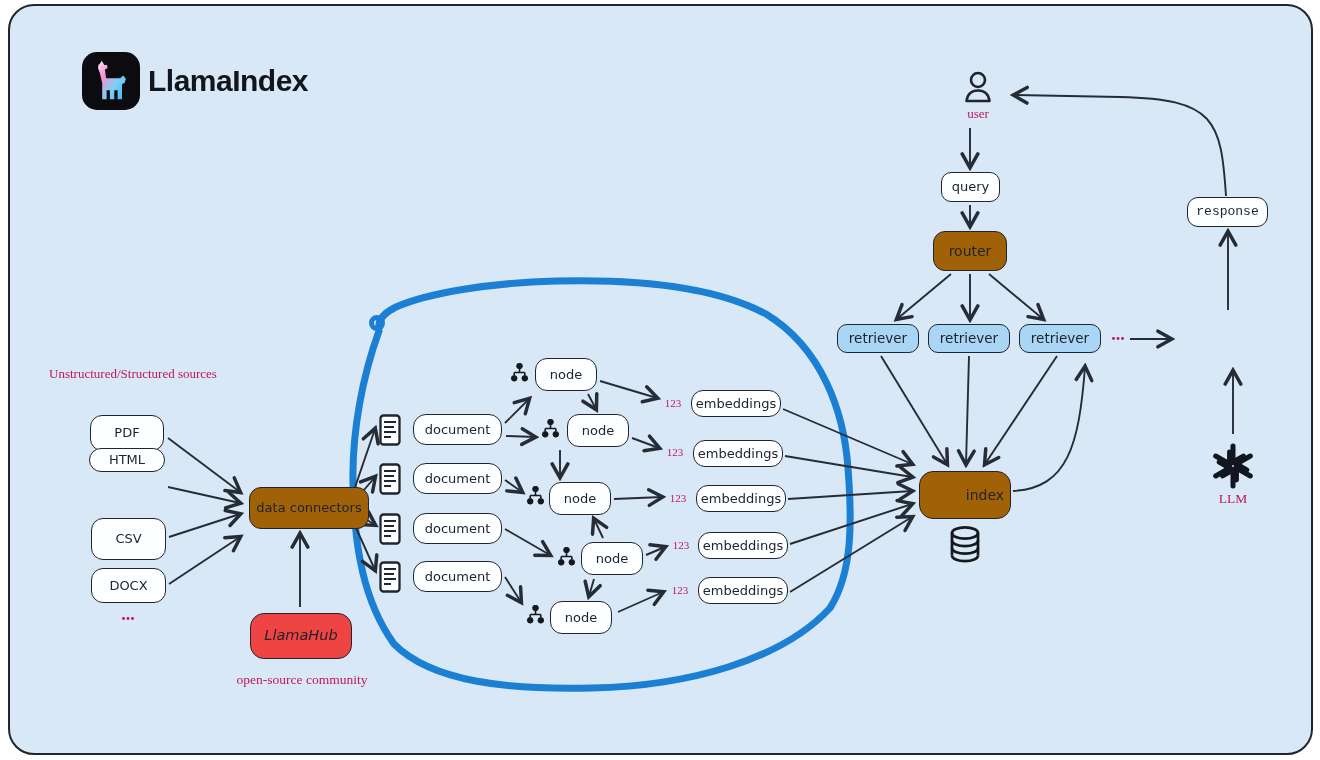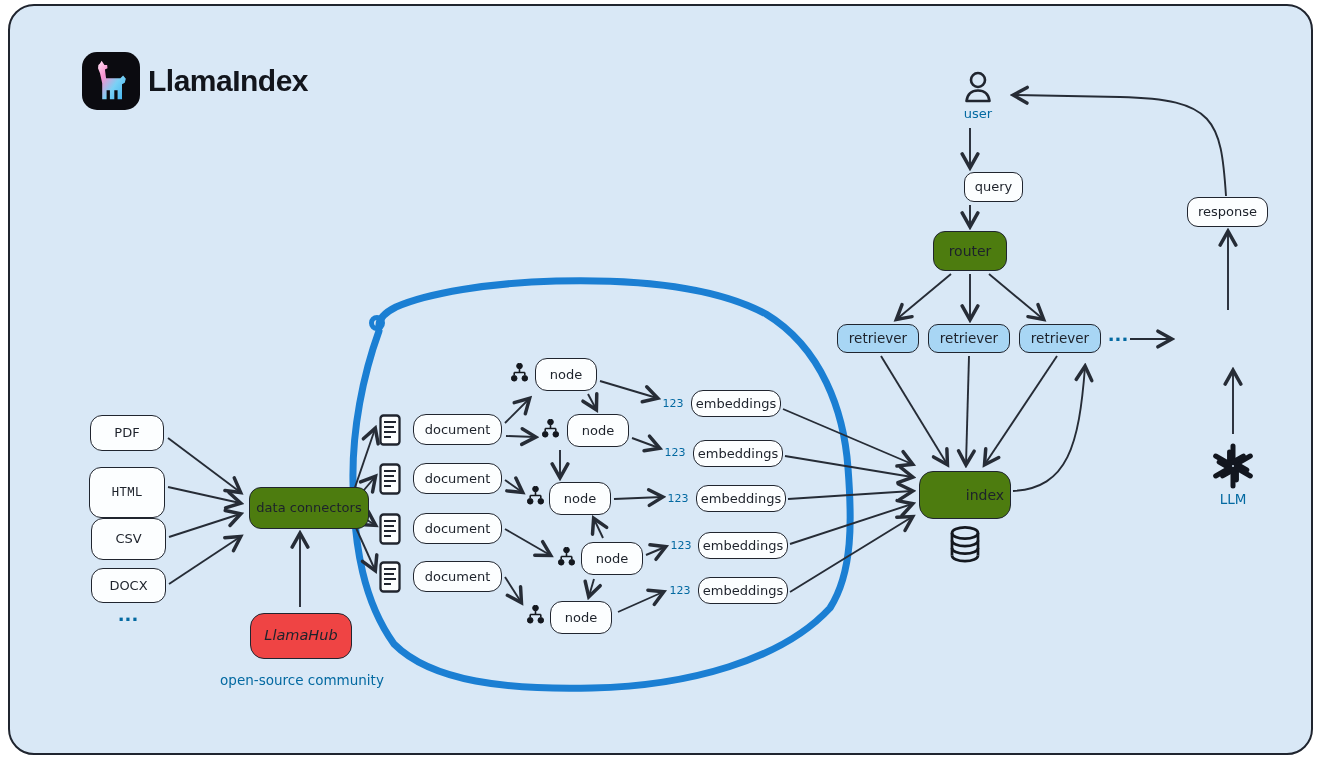--- a/index.html
+++ b/index.html
@@ -4,24 +4,24 @@
 <style>
   html,body{margin:0;padding:0;background:#ffffff;}
   #stage{position:relative;width:1320px;height:760px;background:#ffffff;overflow:hidden;
          font-family:"DejaVu Sans",sans-serif;color:#1d222b;border-radius:7px;}
   .canvas{position:absolute;left:8px;top:4px;width:1301px;height:747px;
           border:2px solid #20252f;border-radius:26px;background:#d9e8f6;}
   svg.overlay{position:absolute;left:0;top:0;pointer-events:none;}
   .box{position:absolute;border:1.9px solid #20252f;background:#fcfeff;border-radius:12px;
        display:flex;align-items:center;justify-content:center;text-align:center;
        font-size:13px;line-height:1.18;color:#1d222b;box-sizing:border-box;padding:2px 4px;}
-  .green{background:#4d7c0f;}
+  .green{background:#a16207;}
   .blue{background:#a8d6f4;}
   .yellow{background:#ef4444;border-radius:14px;font-style:italic;}
-  .lbl{position:absolute;text-align:center;color:#0369a1;}
+  .lbl{position:absolute;text-align:center;color:#be185d;font-family:Liberation Serif, serif;}
   .logo{position:absolute;left:82px;top:52px;width:58px;height:58px;background:#0b0b10;
         border-radius:15px;display:flex;align-items:center;justify-content:center;}
   .title{position:absolute;left:148px;top:64px;font-size:30px;font-weight:800;
          letter-spacing:-0.5px;color:#12151c;font-family:"Liberation Sans","DejaVu Sans",sans-serif;}
   .iconwrap{position:absolute;display:flex;align-items:center;justify-content:center;}
 </style>
 </head>
 <body>
 
 <div id="stage">
@@ -99,22 +99,23 @@
         </linearGradient>
       </defs>
       <path fill="url(#llg)" d="M9.5,1.5 L12,5.5 L14.5,5.5 L14.8,8.5 L12.5,9.5 L13.5,17.5
         L26.5,17.5 L29,15 L31.5,18 L30.5,21.5 L28,23 L28,36.5 L24,36.5 L24,28.5 L21,28.5
         L21,36.5 L17,36.5 L17,28.5 L14,28.5 L14,36.5 L10,36.5 L10,22 L8,13 L6.2,8.5
         L6.5,5.5 L8,4 Z"></path>
     </svg>
   </div>
   <div class="title">LlamaIndex</div>
 
+  <div class="lbl" style="left:38px;top:366px;width:190px;font-size:13px;">Unstructured/Structured sources</div>
   <div class="box" style="left:90px;top:415px;width:74px;height:36px;">PDF</div>
-  <div class="box" style="left:89px;top:467px;width:76px;height:51px;font-family:Liberation Mono, monospace;">HTML</div>
+  <div class="box" style="left:89px;top:448px;width:76px;height:24px;">HTML</div>
   <div class="box" style="left:91px;top:518px;width:75px;height:42px;">CSV</div>
   <div class="box" style="left:91px;top:568px;width:75px;height:35px;">DOCX</div>
   <div class="lbl" style="left:105px;top:604px;width:46px;font-size:18px;font-weight:600;">...</div>
 
   <div class="box green" style="left:249px;top:487px;width:120px;height:42px;">data connectors</div>
   <div class="box yellow" style="left:250px;top:613px;width:102px;height:46px;font-size:14.5px;">LlamaHub</div>
   <div class="lbl" style="left:212px;top:672px;width:180px;font-size:13.5px;">open-source community</div>
 
   <div class="iconwrap" style="left:379px;top:414px;">
     <svg width="22" height="32" viewBox="0 0 22 32">
@@ -232,39 +233,39 @@
   <div class="box" style="left:698px;top:532px;width:90px;height:27px;">embeddings</div>
   <div class="box" style="left:698px;top:577px;width:90px;height:27px;">embeddings</div>
 
   <div class="iconwrap" style="left:961px;top:71px;">
     <svg width="34" height="37" viewBox="0 0 34 37">
         <circle cx="17" cy="9" r="7" fill="none" stroke="#20252f" stroke-width="2.6"></circle>
         <path d="M5.5,30 Q7,19.5 17,19.5 Q27,19.5 28.5,30 L5.5,30 Z" fill="none" stroke="#20252f" stroke-width="2.6" stroke-linejoin="round"></path>
       </svg>
   </div>
   <div class="lbl" style="left:948px;top:106px;width:60px;font-size:13px;">user</div>
-  <div class="box" style="left:964px;top:172px;width:59px;height:30px;border-radius:10px;">query</div>
+  <div class="box" style="left:941px;top:172px;width:59px;height:30px;border-radius:10px;">query</div>
   <div class="box green" style="left:933px;top:231px;width:74px;height:40px;font-size:14px;">router</div>
   <div class="box blue" style="left:837px;top:324px;width:82px;height:29px;border-radius:10px;font-size:13.5px;">retriever</div>
   <div class="box blue" style="left:928px;top:324px;width:82px;height:29px;border-radius:10px;font-size:13.5px;">retriever</div>
   <div class="box blue" style="left:1019px;top:324px;width:82px;height:29px;border-radius:10px;font-size:13.5px;">retriever</div>
   <div class="lbl" style="left:1100px;top:324px;width:36px;font-size:18px;font-weight:600;">...</div>
   <div class="box green" style="left:919px;top:471px;width:92px;height:48px;border-radius:14px;font-size:14px;padding-left:44px;">index</div>
   <div class="iconwrap" style="left:947px;top:525px;">
     <svg width="36" height="40" viewBox="0 0 36 40">
         <g fill="none" stroke="#14181f" stroke-width="2.7">
           <ellipse cx="18" cy="8" rx="13" ry="5.6"></ellipse>
           <path d="M5,8 V30.5 M31,8 V30.5"></path>
           <path d="M5,15.5 A13,5.6 0 0 0 31,15.5"></path>
           <path d="M5,23 A13,5.6 0 0 0 31,23"></path>
           <path d="M5,30.5 A13,5.6 0 0 0 31,30.5"></path>
         </g>
       </svg>
   </div>
-  <div class="box" style="left:1187px;top:197px;width:81px;height:30px;border-radius:11px;">response</div>
+  <div class="box" style="left:1187px;top:197px;width:81px;height:30px;border-radius:11px;font-family:Liberation Mono, monospace;">response</div>
   <div class="iconwrap" style="left:1206px;top:439px;">
     <svg width="54" height="54" viewBox="0 0 54 54">
       <g transform="translate(27,27)" fill="none" stroke="#12161f" stroke-width="5" stroke-linecap="round" stroke-linejoin="round">
         <path d="M0,-20 L0,-4 L13.8,4"></path>
         <path d="M0,-20 L0,-4 L13.8,4" transform="rotate(60)"></path>
         <path d="M0,-20 L0,-4 L13.8,4" transform="rotate(120)"></path>
         <path d="M0,-20 L0,-4 L13.8,4" transform="rotate(180)"></path>
         <path d="M0,-20 L0,-4 L13.8,4" transform="rotate(240)"></path>
         <path d="M0,-20 L0,-4 L13.8,4" transform="rotate(300)"></path>
       </g>

